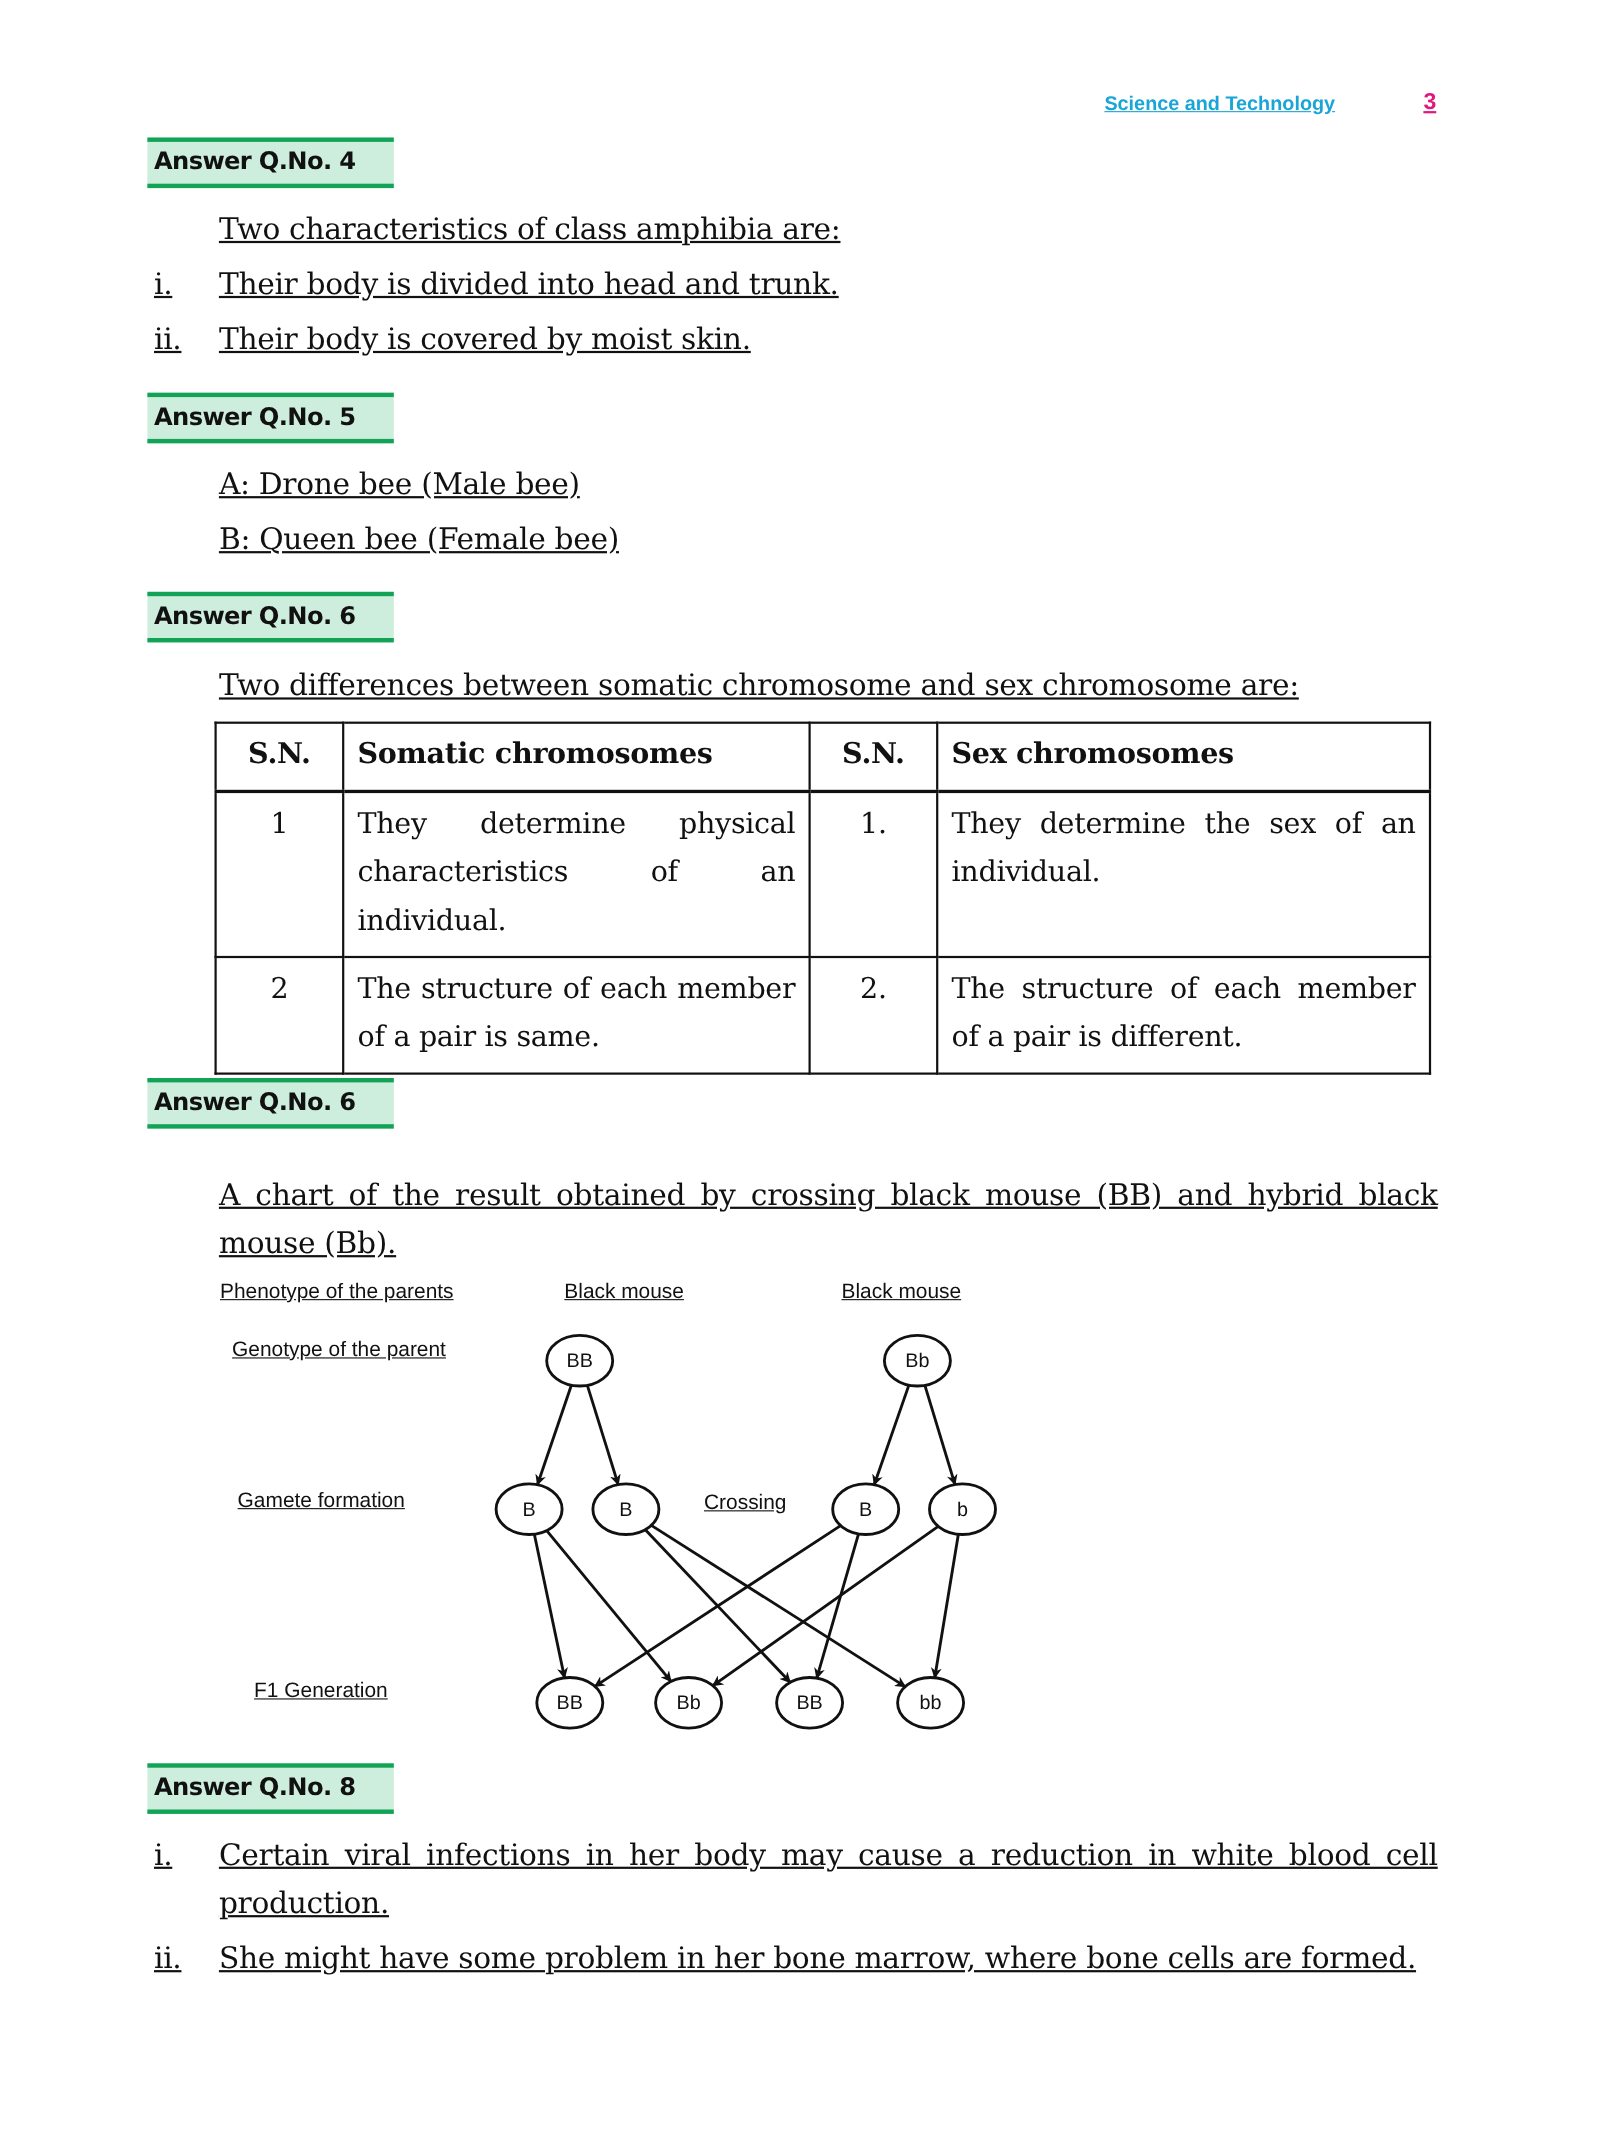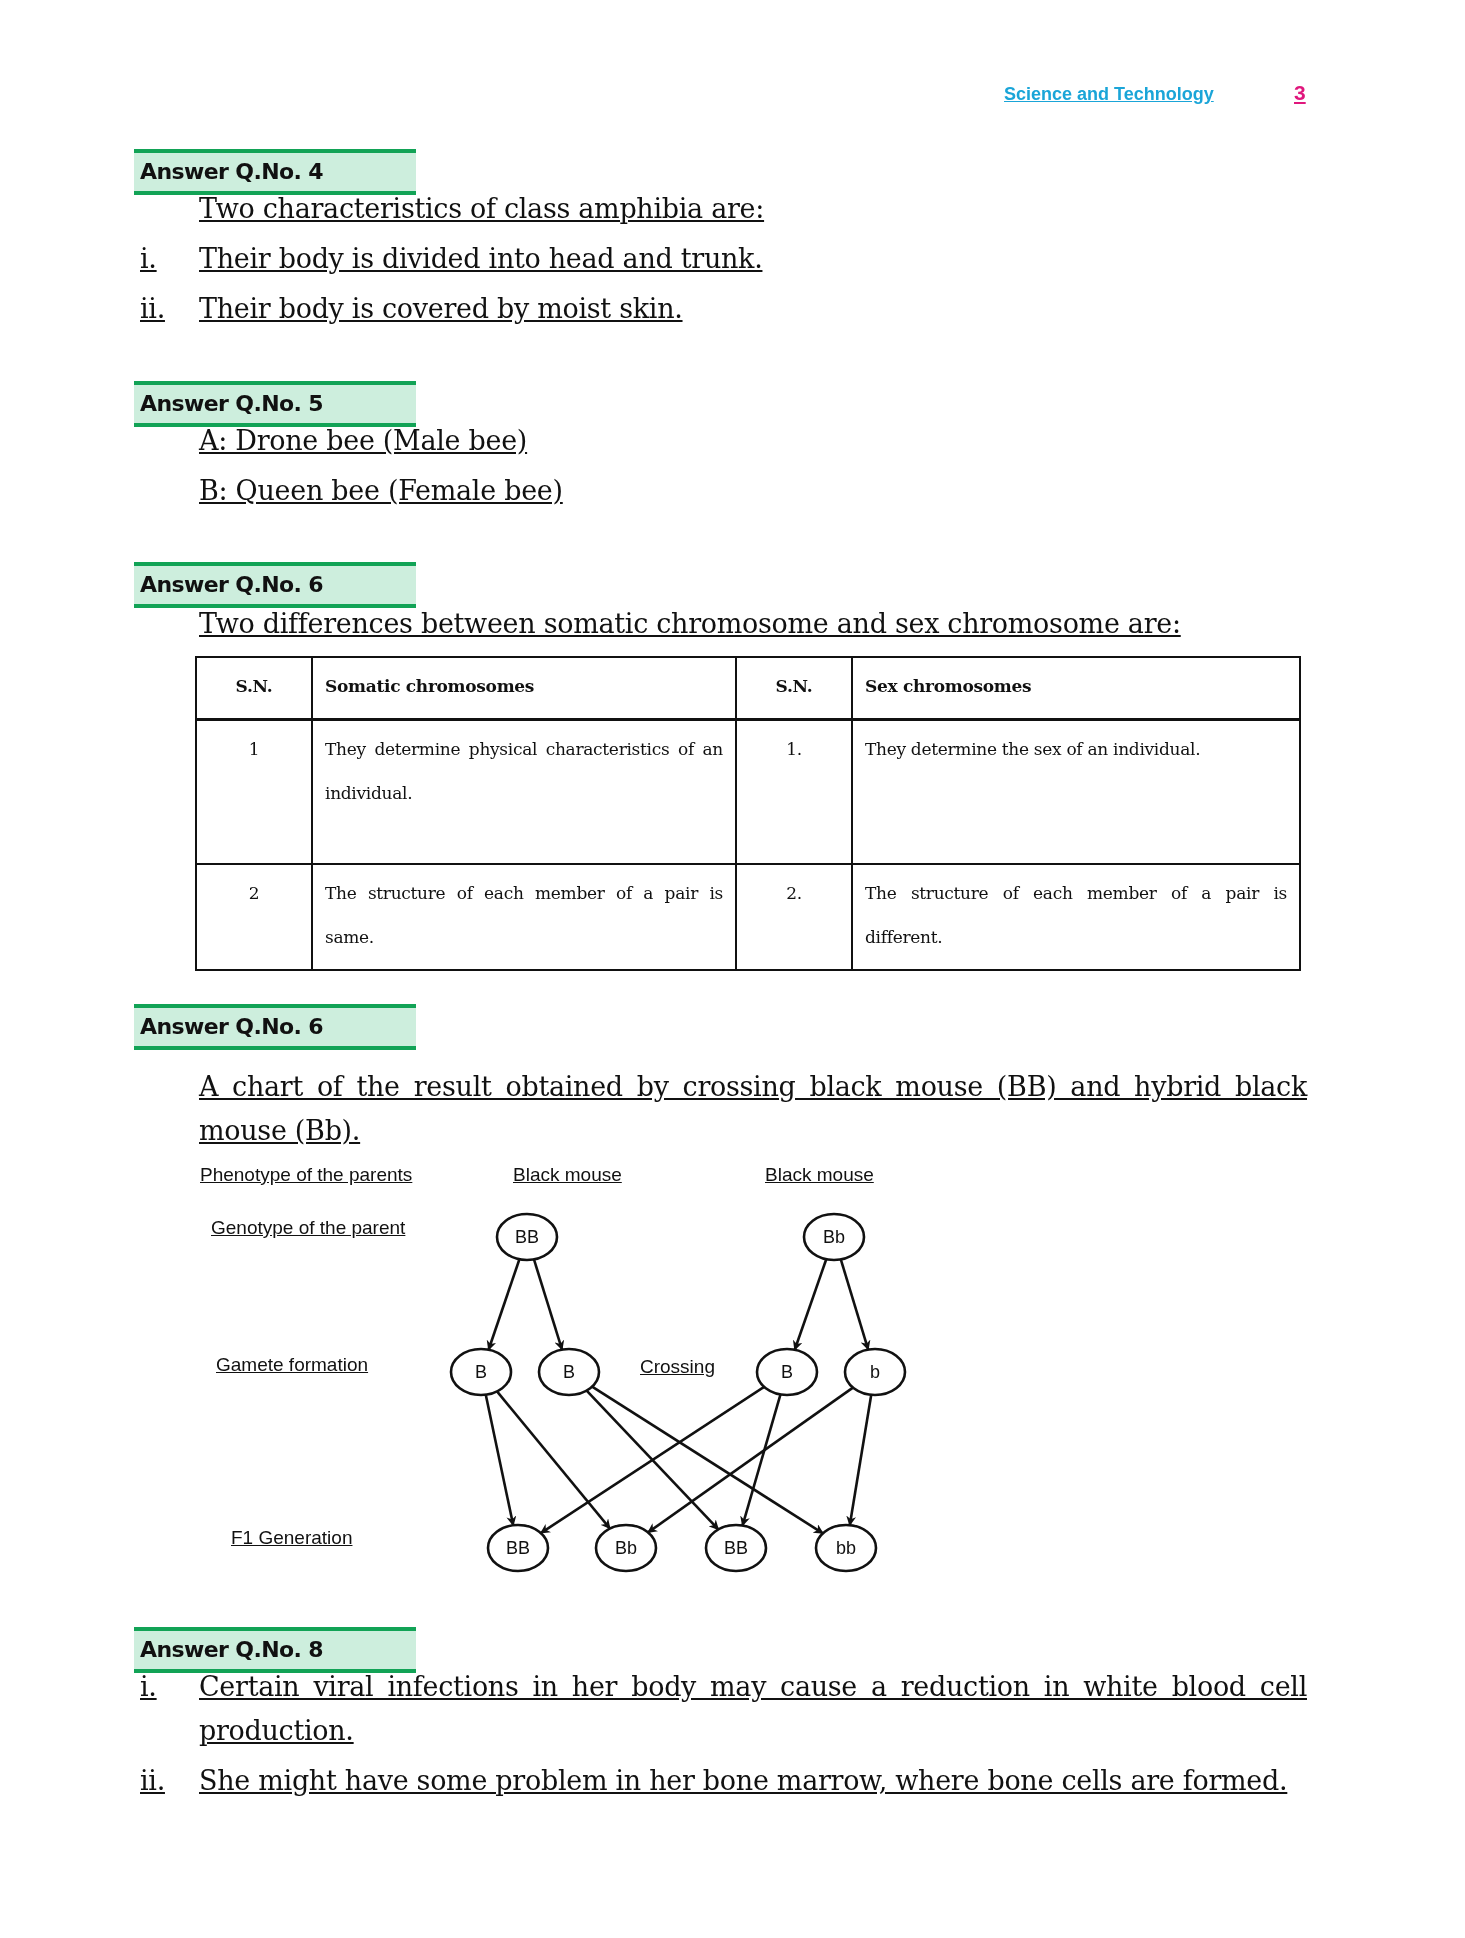--- a/index.html
+++ b/index.html
@@ -1,24 +1,24 @@
 <!DOCTYPE html>
 <html><head>
 <meta charset="utf-8">
 <style>
   html, body { margin:0; padding:0; background:#ffffff; }
   body { width:1465px; height:1938px; position:relative; overflow:hidden; color:#111; }
   .abs { position:absolute;text-decoration:underline; }
   .running-head { font-family:"Liberation Sans", sans-serif; font-weight:bold; font-size:18px; color:#1aa5d8; }
   .page-num { font-family:"Liberation Sans", sans-serif; font-weight:bold; font-size:21px; color:#e0177d; }
-  .ans-box { left:134px; width:282px; height:38px; background:#cdeedd; border-top:4px solid #12a356; border-bottom:4px solid #12a356; box-sizing:content-box;margin-top:24px; }
+  .ans-box { left:134px; width:224px; height:38px; background:#cdeedd; border-top:4px solid #12a356; border-bottom:4px solid #12a356; box-sizing:content-box; }
   .ans-box span { position:absolute; left:6px; top:6px; font-family:"DejaVu Sans", sans-serif; font-weight:bold; font-size:22px; letter-spacing:-0.6px; color:#111; }
   .body-text { font-family:"DejaVu Serif", serif; font-size:27px; line-height:44px; color:#111; letter-spacing:-0.3px; white-space:nowrap; }
   .justify { white-space:normal; text-align:justify; text-align-last:left; }
-  table.diff { position:absolute; left:195px; top:656px; width:1106px; border-collapse:collapse; font-family:"DejaVu Serif", serif; font-size:17px; color:#111; }
+  table.diff { position:absolute; left:195px; top:656px; width:1106px; border-collapse:collapse; font-family:"DejaVu Serif", serif; font-size:26px; color:#111; }
   table.diff td, table.diff th { border:2px solid #111; vertical-align:top; padding:6px 12px 10px 12px; line-height:44px; letter-spacing:-0.3px; }
   table.diff th { font-weight:bold; text-align:left; height:42px; border-bottom-width:3px; }
   table.diff .sn { text-align:center; width:92px; padding-left:2px; padding-right:2px; }
   table.diff .txt { text-align:justify; text-align-last:left; }
   .diag-label { font-family:"Liberation Sans", sans-serif; font-size:19px; color:#111; white-space:nowrap; }
   svg.diagram { position:absolute; left:0; top:0; }
 </style>
 </head>
 <body>
 

